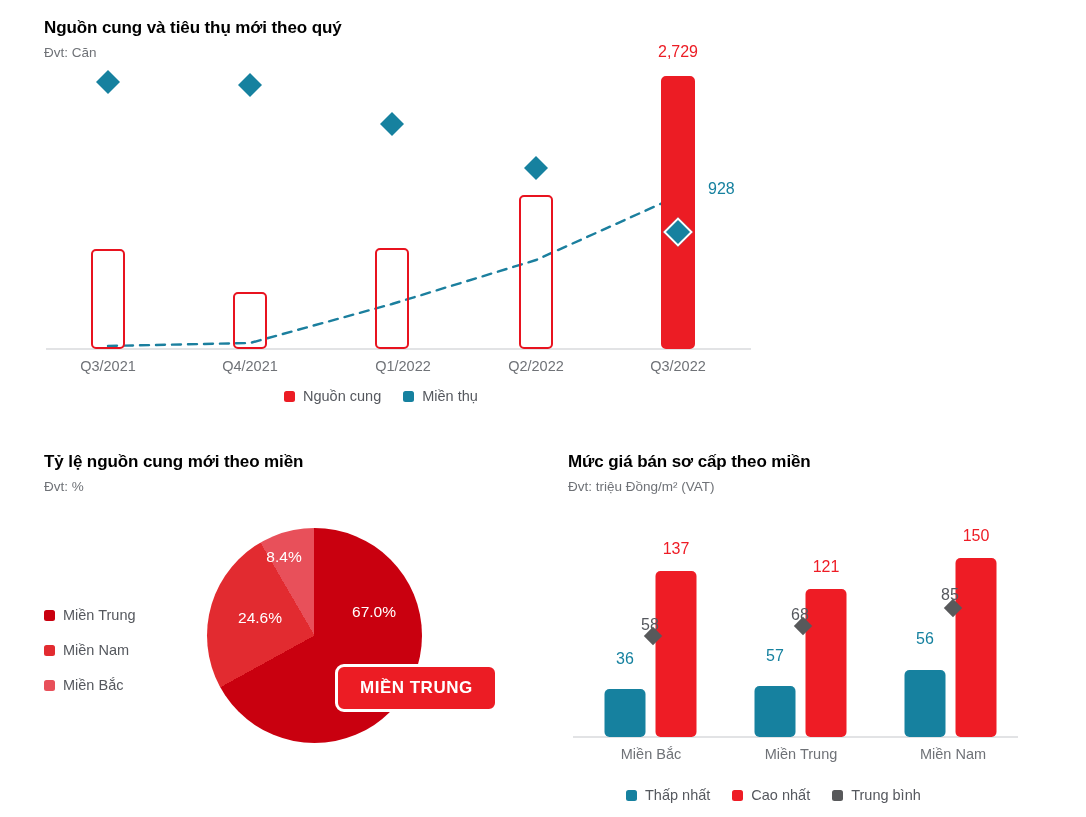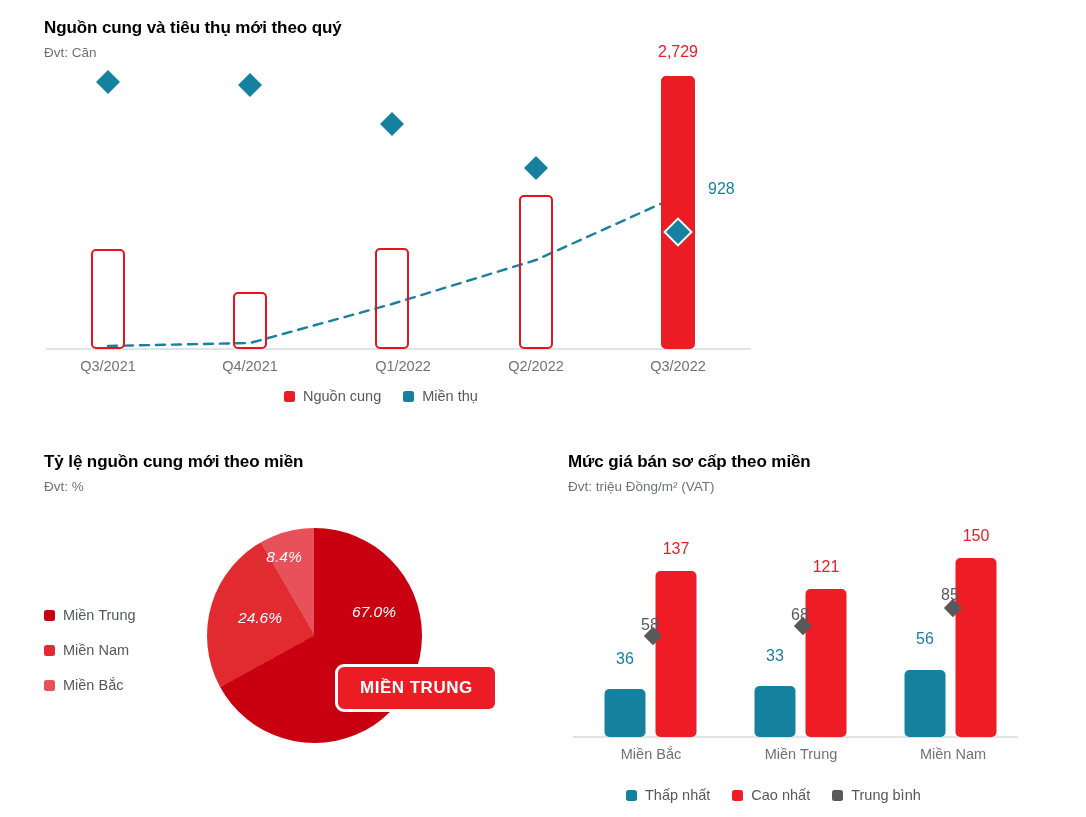--- a/index.html
+++ b/index.html
@@ -121,21 +121,20 @@
     width: 215px;
     height: 215px;
     border-radius: 50%;
   }
   .pie-slice-label {
     position: absolute;
     font-size: 15.5px;
     color: #ffffff;
     white-space: nowrap;
     transform: translate(-50%, -50%);
-    font-style: italic;
   }
   #pie-callout {
     position: absolute;
     left: 291px;
     top: 212px;
     background: #ec1c24;
     border: 3px solid #ffffff;
     border-radius: 9px;
     padding: 11px 22px;
     color: #ffffff;
@@ -291,21 +290,21 @@
     <div class="c3-bar low" style="left:52px;  height:48px;"></div>
     <div class="c3-bar high" style="left:103px; height:166px;"></div>
     <div class="c3-val low" style="left:52px;  top:122px;">36</div>
     <div class="c3-val high" style="left:103px; top:12px;">137</div>
     <div class="c3-val avg" style="left:77px;  top:88px;">58</div>
     <div class="c3-avg-marker" style="left:80px; bottom:102px;"></div>
     <div class="c3-xlabel" style="left:78px;">Miền Bắc</div>
 
     <div class="c3-bar low" style="left:202px; height:51px;"></div>
     <div class="c3-bar high" style="left:253px; height:148px;"></div>
-    <div class="c3-val low" style="left:202px; top:119px;">33</div>
+    <div class="c3-val low" style="left:202px; top:119px;">57</div>
     <div class="c3-val high" style="left:253px; top:30px;">121</div>
     <div class="c3-val avg" style="left:227px; top:78px;">68</div>
     <div class="c3-avg-marker" style="left:230px; bottom:112px;"></div>
     <div class="c3-xlabel" style="left:228px;">Miền Trung</div>
 
     <div class="c3-bar low" style="left:352px; height:67px;"></div>
     <div class="c3-bar high" style="left:403px; height:179px;"></div>
     <div class="c3-val low" style="left:352px; top:102px;">56</div>
     <div class="c3-val high" style="left:403px; top:-1px;">150</div>
     <div class="c3-val avg" style="left:377px; top:58px;">85</div>

